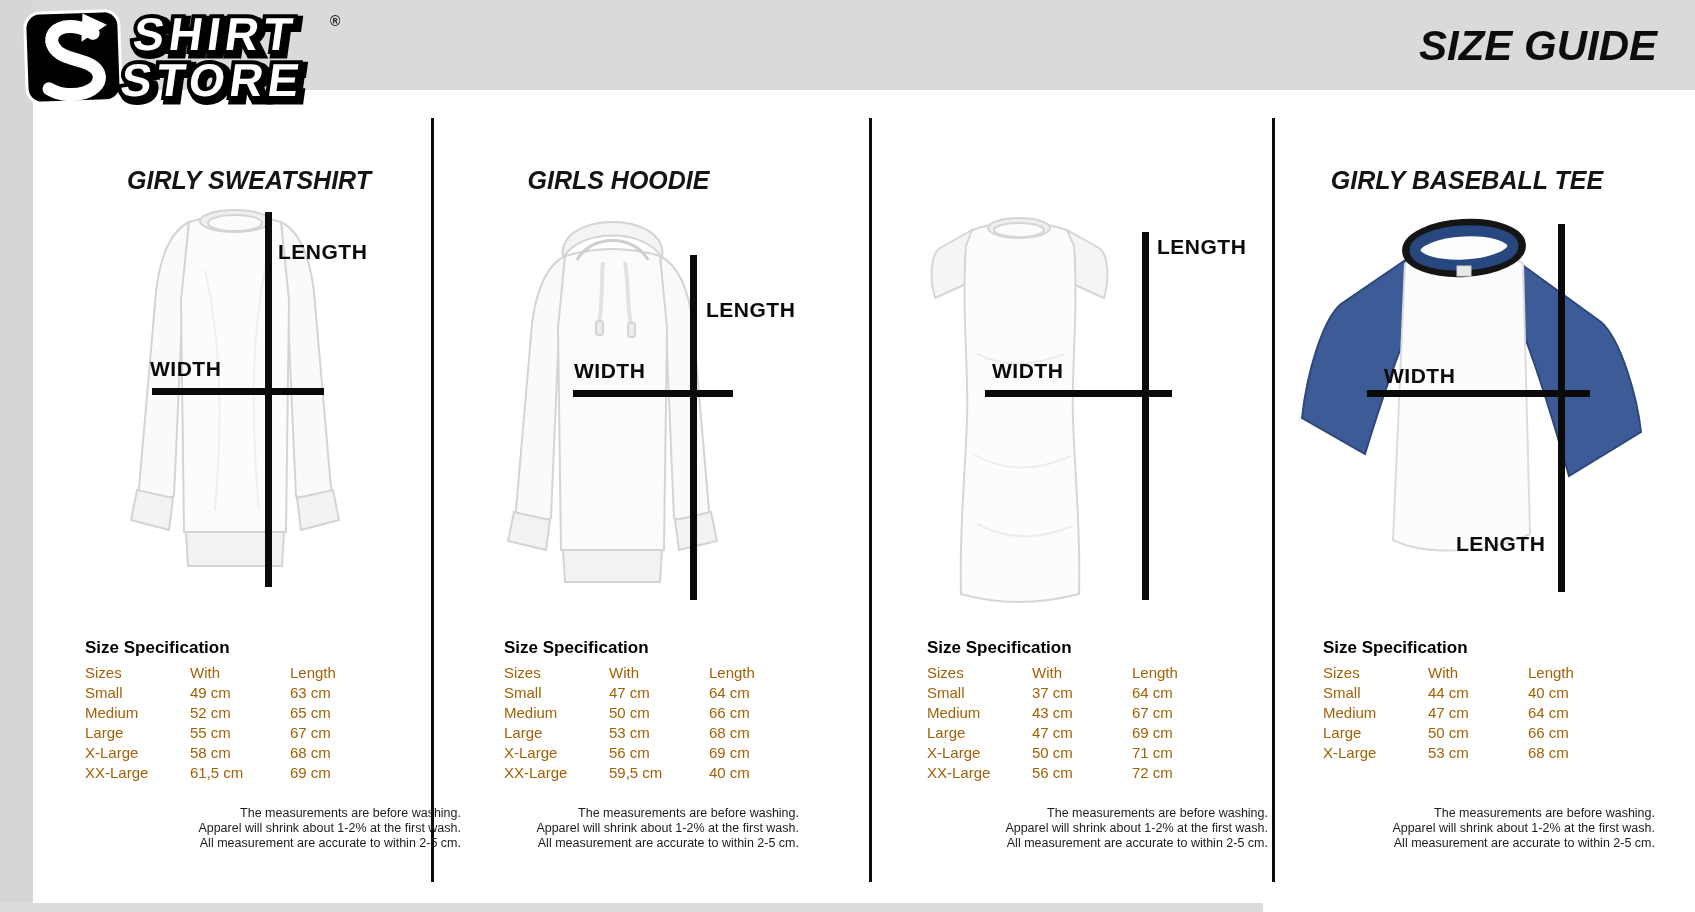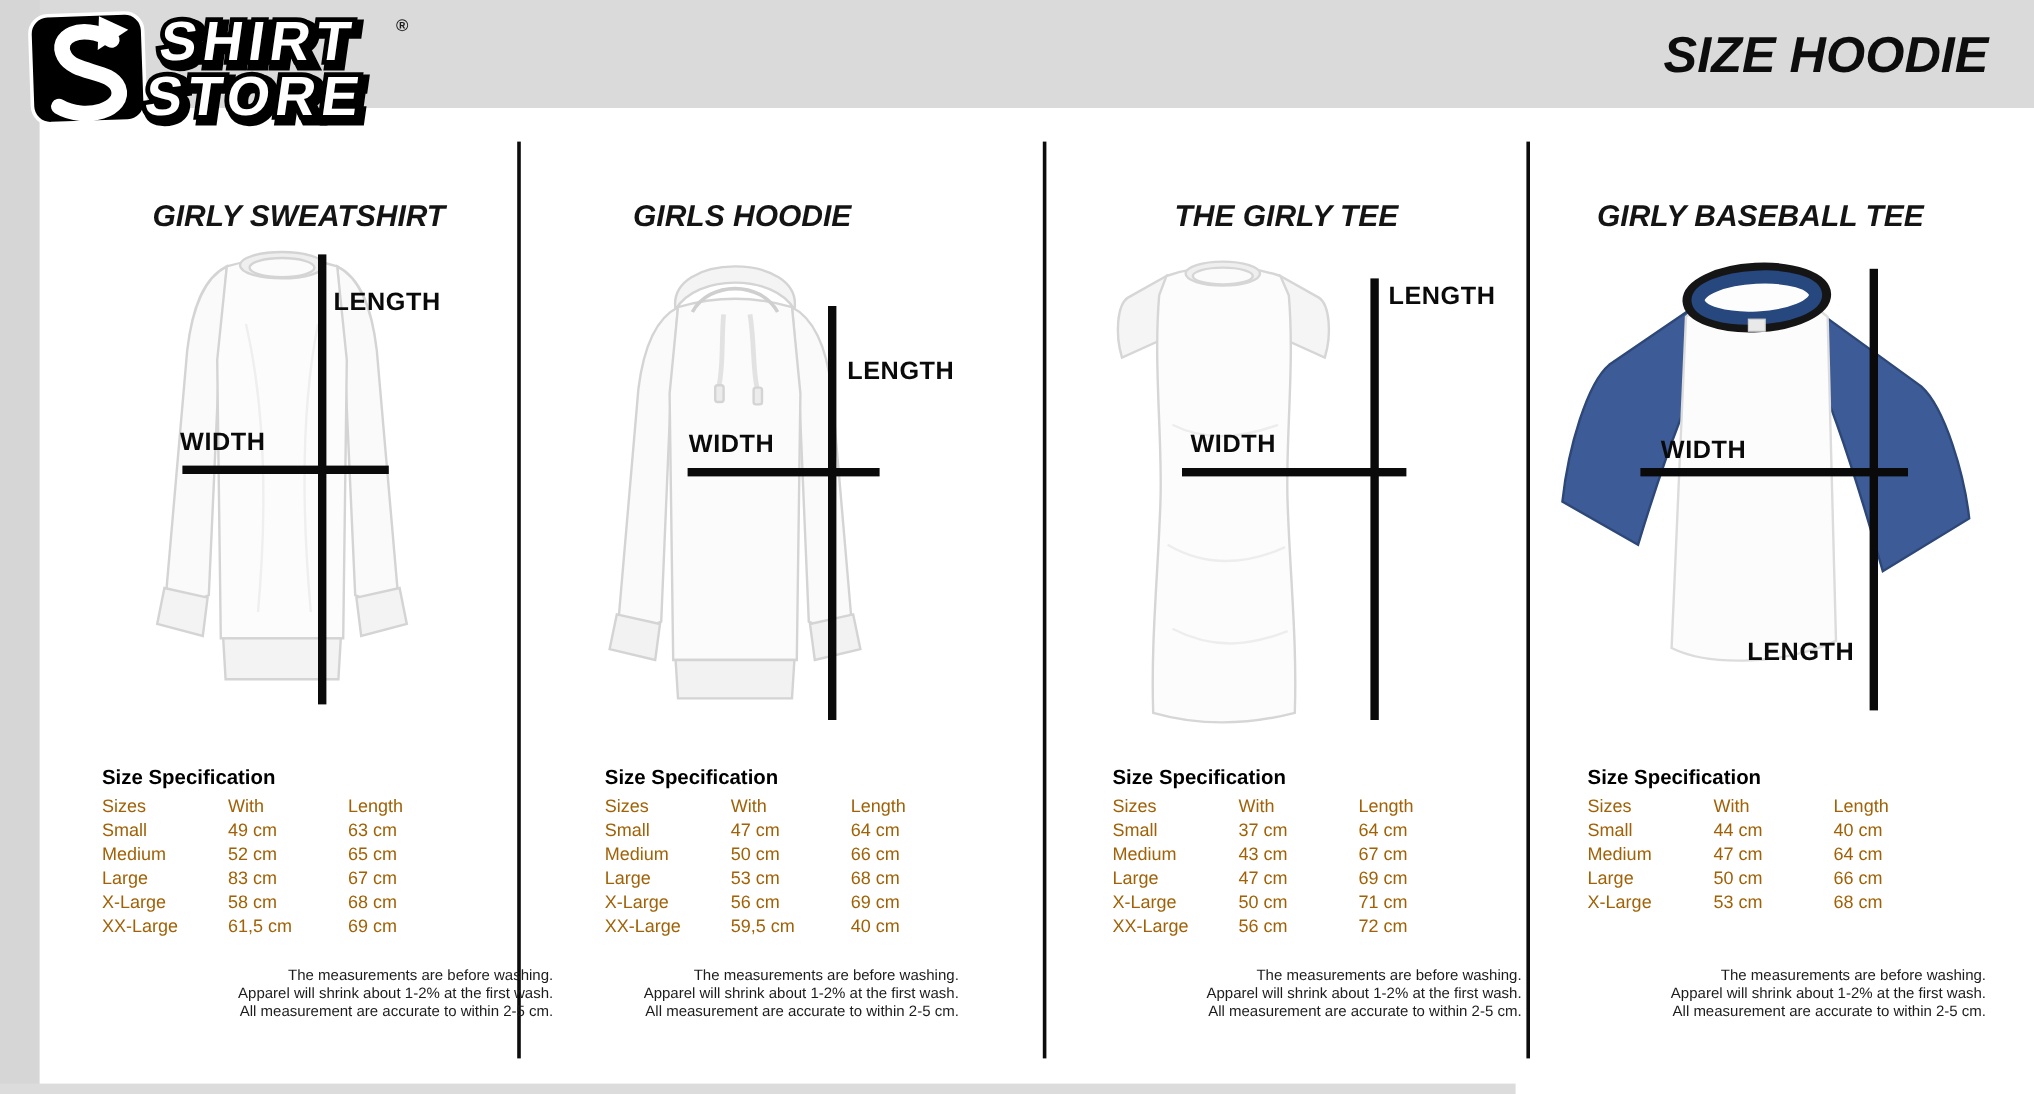--- a/index.html
+++ b/index.html
@@ -76,21 +76,21 @@
     </g>
     <g transform="skewX(-8)">
       <text x="122" y="49" class="logo-text-shadow">SHIRT</text>
       <text x="118" y="46" class="logo-text">SHIRT</text>
       <text x="116" y="95" class="logo-text-shadow">STORE</text>
       <text x="112" y="92" class="logo-text">STORE</text>
     </g>
     <text x="310" y="22" class="logo-reg">®</text>
   </svg>
 
-  <div class="size-guide-title">SIZE HOODIE</div>
+  <div class="size-guide-title">SIZE GUIDE</div>
 
   <div class="divider d1"></div>
   <div class="divider d2"></div>
   <div class="divider d3"></div>
 
   <section class="col c1">
     <h2 class="col-title">GIRLY SWEATSHIRT</h2>
     <div class="figure">
       <svg class="garment" width="320" height="415" viewBox="0 0 320 415">
         <g stroke="#d4d4d4" stroke-width="2" fill="#fafafa">
@@ -126,21 +126,21 @@
               <td>49 cm</td>
               <td>63 cm</td>
             </tr>
             <tr>
               <td>Medium</td>
               <td>52 cm</td>
               <td>65 cm</td>
             </tr>
             <tr>
               <td>Large</td>
-              <td>83 cm</td>
+              <td>55 cm</td>
               <td>67 cm</td>
             </tr>
             <tr>
               <td>X-Large</td>
               <td>58 cm</td>
               <td>68 cm</td>
             </tr>
             <tr>
               <td>XX-Large</td>
               <td>61,5 cm</td>
@@ -220,21 +220,20 @@
       </table>
     </div>
     <div class="notes">
       <p>The measurements are before washing.</p>
       <p>Apparel will shrink about 1-2% at the first wash.</p>
       <p>All measurement are accurate to within 2-5 cm.</p>
     </div>
   </section>
 
   <section class="col c3">
-    <h2 class="col-title">THE GIRLY TEE</h2>
     <div class="figure">
       <svg class="garment" width="285" height="420" viewBox="0 0 285 420">
         <g stroke="#d6d6d6" stroke-width="2" fill="#fafafa">
           <path d="M95,26 L63,44 C54,50 52,74 58,94 L89,80 Z" fill="#f5f5f5"></path>
           <path d="M190,26 L222,44 C231,50 233,74 227,94 L196,80 Z" fill="#f5f5f5"></path>
           <path d="M95,26 Q142,10 190,26 L197,42 C202,100 194,165 196,215 C198,275 204,330 202,390 Q140,406 84,390 C82,330 88,275 90,215 C92,165 84,100 89,42 Z" fill="#fcfcfc"></path>
           <ellipse cx="142" cy="24" rx="31" ry="10" fill="#efefef"></ellipse>
           <ellipse cx="142" cy="26" rx="25" ry="7" fill="#fbfbfb"></ellipse>
           <path d="M100,150 C130,165 160,160 188,150 M96,250 C130,270 165,265 194,252 M100,320 C135,338 165,334 196,322" fill="none" stroke="#ededed"></path>
         </g>

